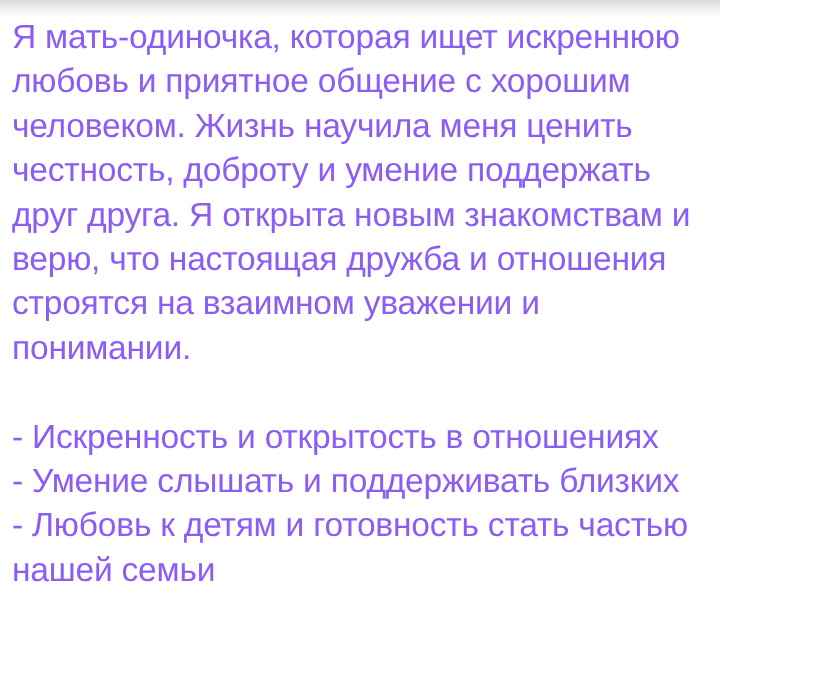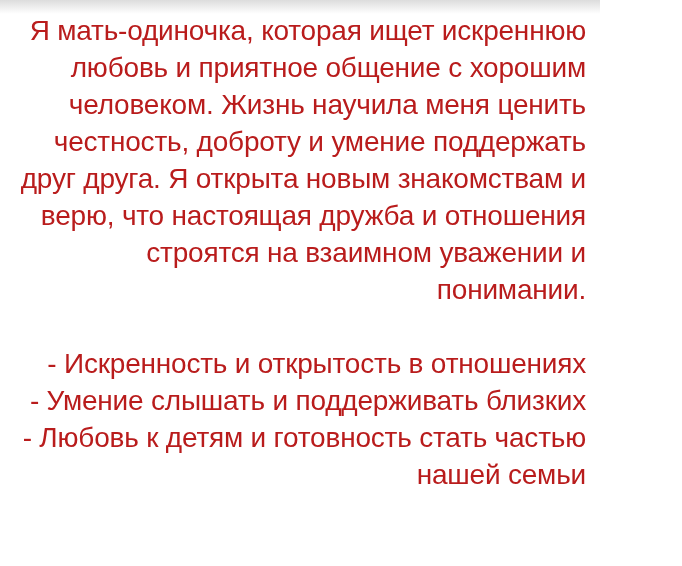--- a/index.html
+++ b/index.html
@@ -12,22 +12,21 @@
     overflow: hidden;
     background: #ffffff;
     font-family: "Liberation Sans", "DejaVu Sans", sans-serif;
   }
   .page {
     position: relative;
     width: 600px;
     height: 566px;
     box-sizing: border-box;
     padding: 12px 14px 0 10px;
-    color: #b91c1c;
-    text-align: right;
+    color: #8b5cf6;
   }
   .top-fade {
     position: absolute;
     top: 0;
     left: 0;
     right: 0;
     height: 14px;
     background: linear-gradient(to bottom, #dcdcdc 0%, rgba(255,255,255,0) 100%);
     pointer-events: none;
   }

